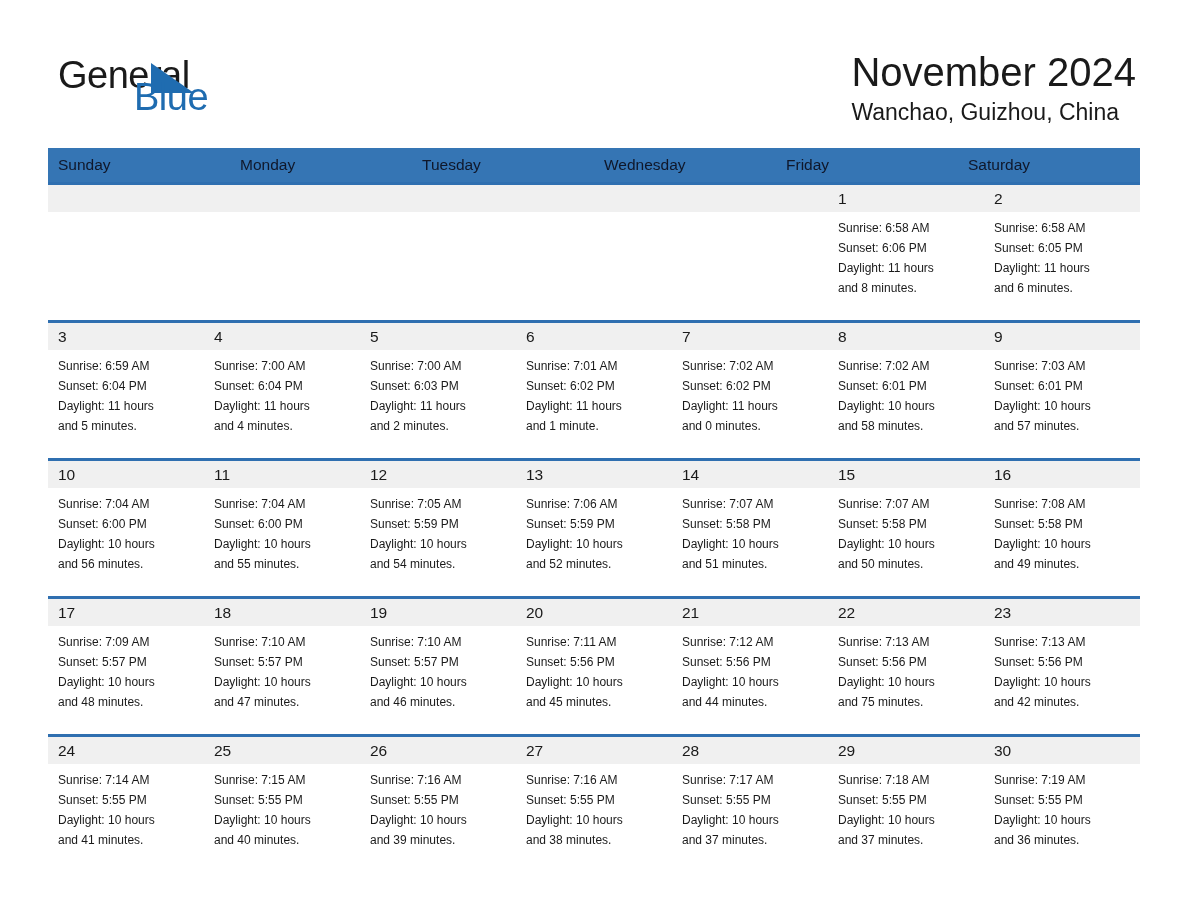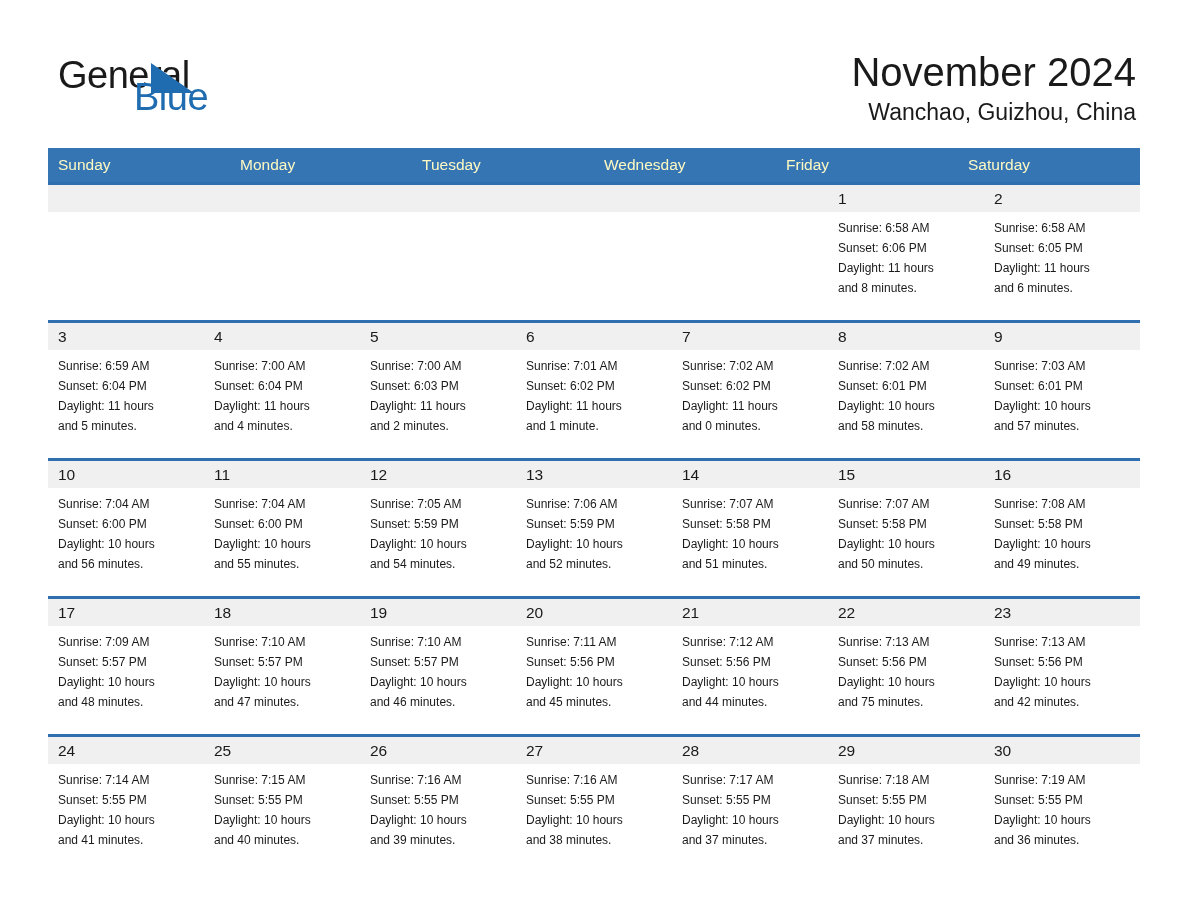--- a/index.html
+++ b/index.html
@@ -58,21 +58,21 @@
     position: absolute;
     left: 76px;
     top: 28px;
     font-size: 38px;
     letter-spacing: -0.5px;
     color: #1f6cb0;
     font-family: "Liberation Sans", sans-serif;
   }
 
   .title-block {
-    text-align: right;
+    text-align: left;
     padding-top: 2px;
   }
   .cal-title {
     font-size: 40px;
     font-weight: normal;
     color: #1a1a1a;
     line-height: 1.12;
     letter-spacing: 0px;
   }
   .cal-subtitle {
@@ -87,21 +87,21 @@
   .calendar {
     margin: 0 48px 0 48px;
     width: 1092px;
   }
   .dow-row {
     display: flex;
     background: #3575b4;
   }
   .dow-cell {
     flex: 1 1 0;
-    color: #fef9c3;
+    color: #0f172a;
     font-size: 15.5px;
     padding: 7px 0 8px 10px;
     box-sizing: border-box;
     line-height: 1.25;
   }
 
   .week {
     display: flex;
     border-top: 3px solid #2f6fb0;
     flex-wrap: nowrap;

